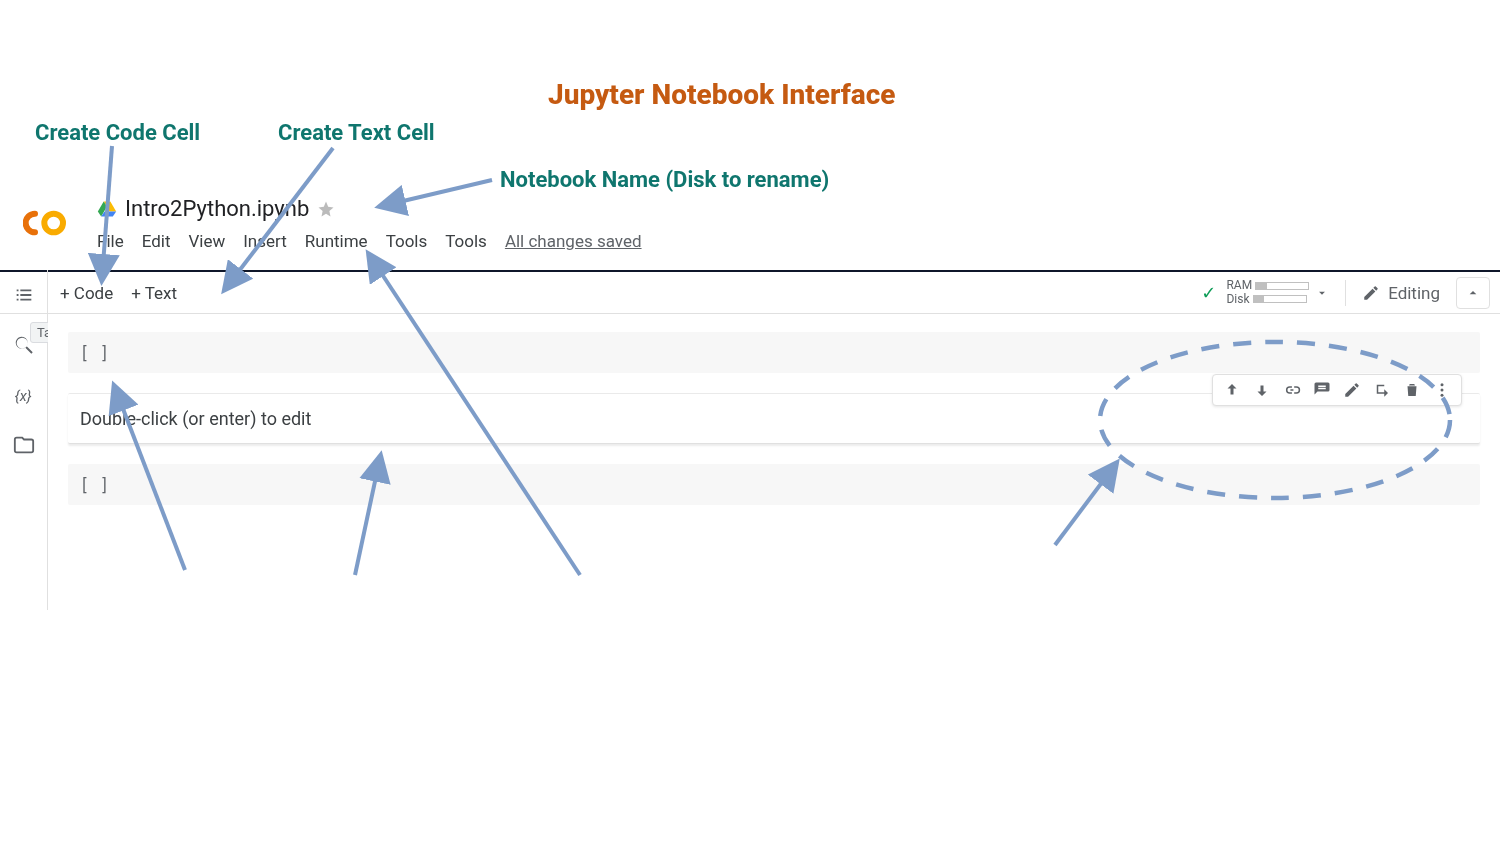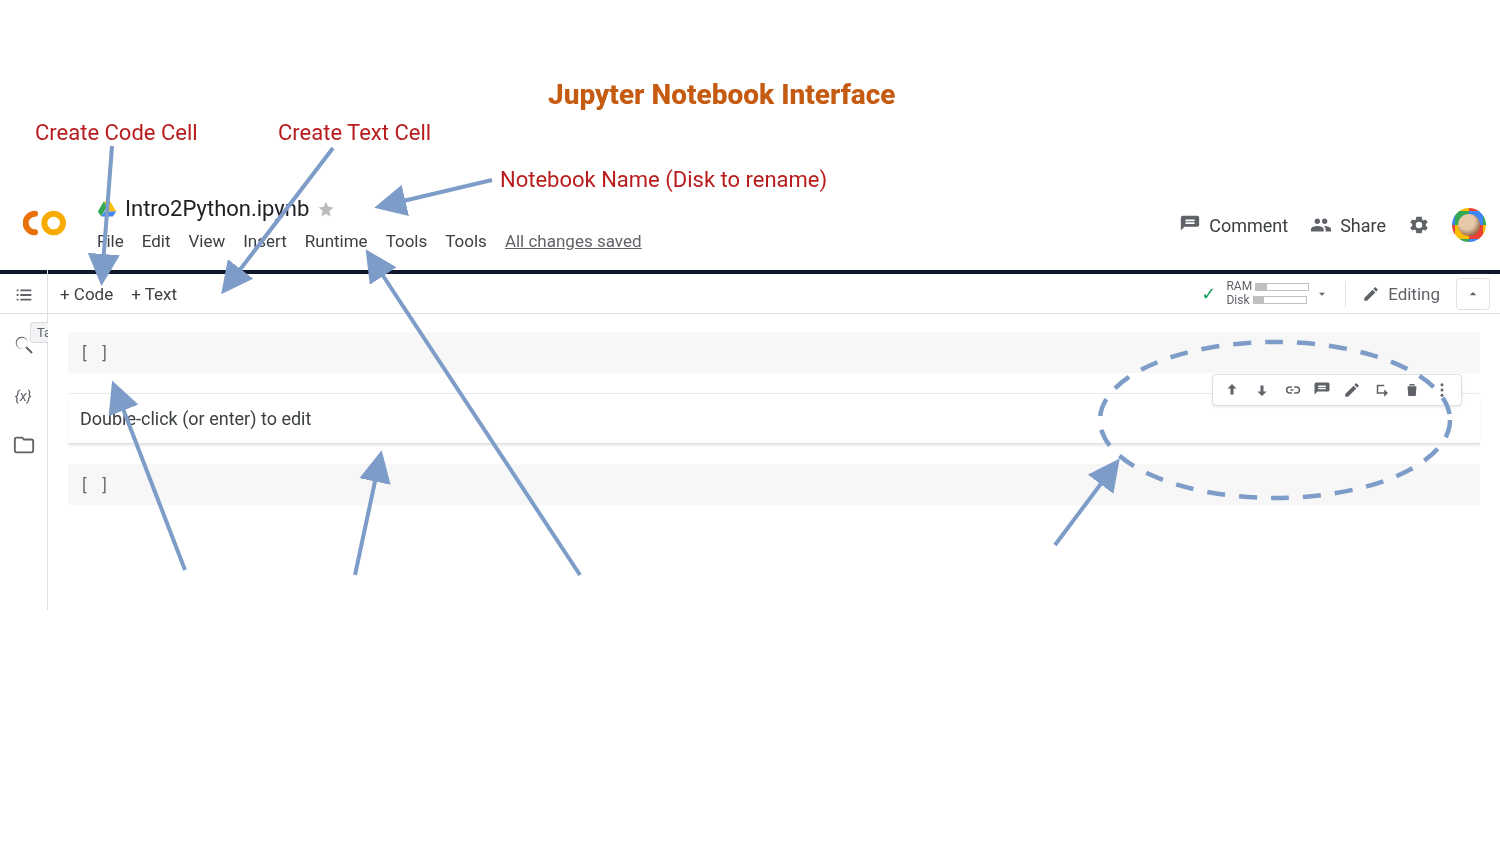--- a/index.html
+++ b/index.html
@@ -10,22 +10,22 @@
     background: #fff;
     color: #111;
     position: relative;
     overflow: hidden;
   }
   .stage { position: relative; width: 1500px; height: 844px; }
 
   
   .anno {
     position: absolute;
-    font-weight: 400;
-    color: #b91c1c;
+    font-weight: 700;
+    color: #0f766e;
     white-space: nowrap;
   }
   .anno.title {
     font-size: 28px;
     color: #C55A11;
     font-weight: 800;
   }
   .anno.h { font-size: 22px; }
 
   
@@ -101,21 +101,21 @@
   .avatar::after {
     content: "";
     position: absolute; inset: 3px;
     border-radius: 50%;
     background: radial-gradient(circle at 40% 35%, #e6c9a8 0 40%, #8a5a3a 80%);
   }
 
   
   .toolbar {
     position: relative;
-    border-top: 4px solid #0f172a;
+    border-top: 2px solid #0f172a;
     border-bottom: 1px solid #e0e0e0;
     height: 44px;
     display: flex;
     align-items: center;
   }
   .left-rail {
     position: absolute;
     left: 0; top: 80px; bottom: 0;
     width: 48px;
     border-right: 1px solid #e0e0e0;
@@ -267,38 +267,20 @@
           <span>Edit</span>
           <span>View</span>
           <span>Insert</span>
           <span>Runtime</span>
           <span>Tools</span>
           <span>Tools</span>
           <span class="saved">All changes saved</span>
         </div>
       </div>
 
-      <div class="hdr-right">
-        <div class="lbl">
-          <svg class="icon20" viewBox="0 0 24 24">
-              <path d="M20 2H4a2 2 0 0 0-2 2v14l4-4h14a2 2 0 0 0 2-2V4a2 2 0 0 0-2-2zM7 9h10v2H7zm0-3h10v2H7z"></path>
-            </svg>
-          <span>Comment</span>
-        </div>
-        <div class="lbl">
-          <svg class="icon20" viewBox="0 0 24 24">
-              <path d="M16 11c1.66 0 3-1.34 3-3s-1.34-3-3-3-3 1.34-3 3 1.34 3 3 3zM8 11c1.66 0 3-1.34 3-3S9.66 5 8 5 5 6.34 5 8s1.34 3 3 3zm0 2c-2.33 0-7 1.17-7 3.5V19h14v-2.5C15 14.17 10.33 13 8 13zm8 0c-.29 0-.62.02-.97.05 1.16.84 1.97 1.97 1.97 3.45V19h6v-2.5c0-2.33-4.67-3.5-7-3.5z"></path>
-            </svg>
-          <span>Share</span>
-        </div>
-        <svg class="icon20" viewBox="0 0 24 24">
-            <path d="M19.4 13a7.5 7.5 0 0 0 0-2l2.1-1.6-2-3.4-2.5 1a7.6 7.6 0 0 0-1.7-1L15 3H9l-.3 2.9a7.6 7.6 0 0 0-1.7 1l-2.5-1-2 3.4L4.6 11a7.5 7.5 0 0 0 0 2l-2.1 1.6 2 3.4 2.5-1c.5.4 1.1.8 1.7 1L9 21h6l.3-2.9c.6-.3 1.2-.6 1.7-1l2.5 1 2-3.4L19.4 13zM12 15.5A3.5 3.5 0 1 1 15.5 12 3.5 3.5 0 0 1 12 15.5z"></path>
-          </svg>
-        <div class="avatar"></div>
-      </div>
     </div>
 
     <div class="toolbar">
       <div class="addbtn">+ Code</div>
       <div class="addbtn" style="margin-left:0">+ Text</div>
 
       <div class="toolbar-right">
         <span class="check">✓</span>
         <div class="ramdisk">
           <div><span>RAM</span> <span class="meter"></span></div>

